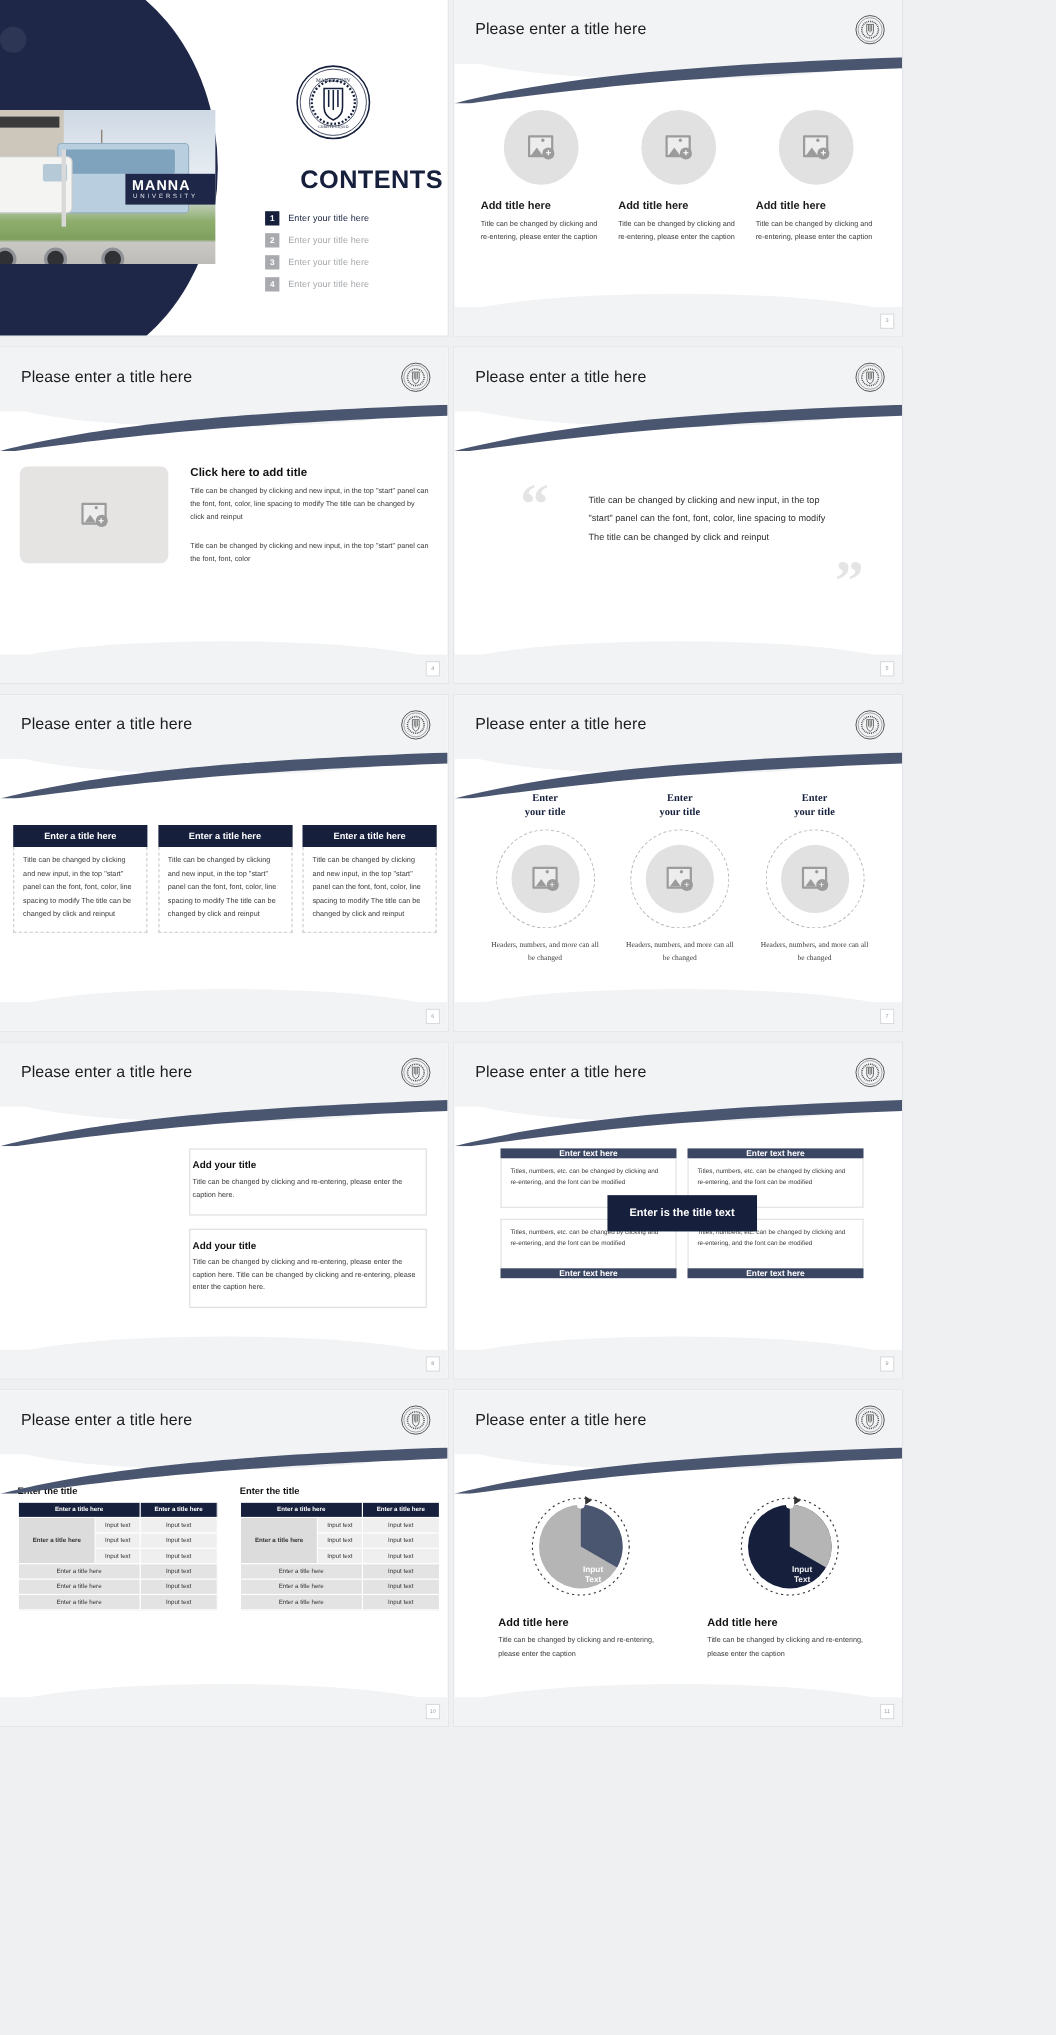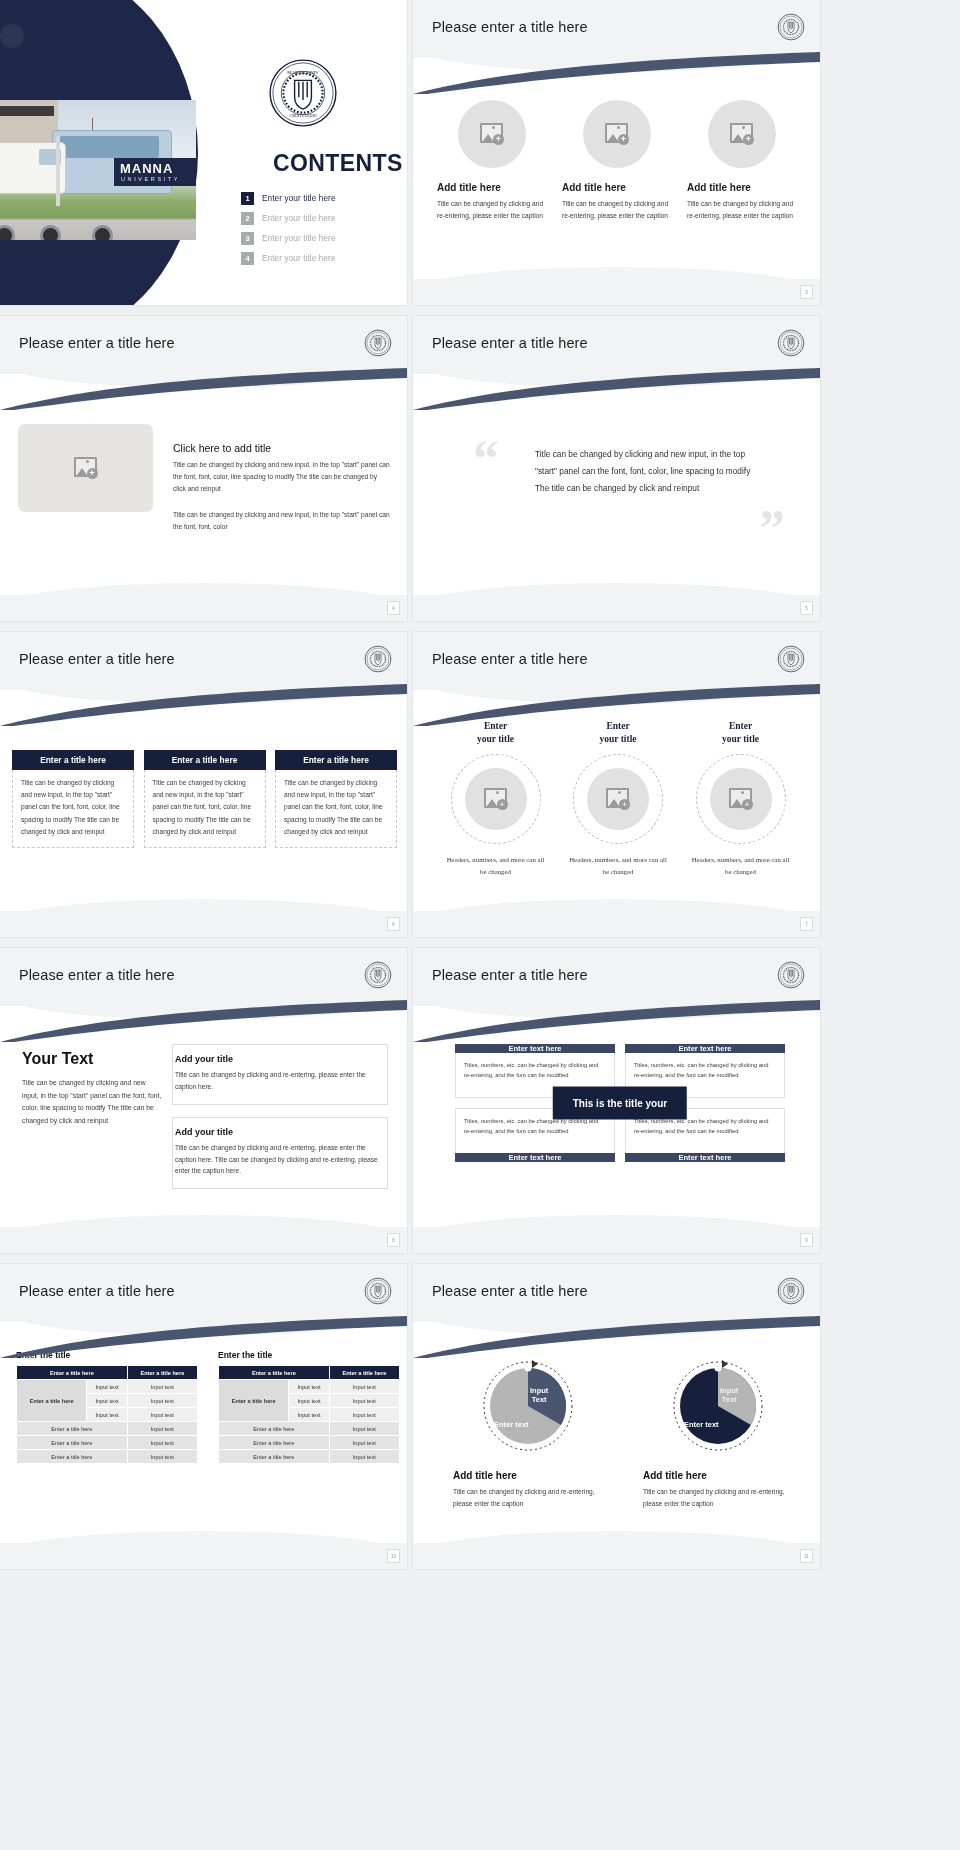--- a/index.html
+++ b/index.html
@@ -53,21 +53,21 @@
   .picicon .plus{position:absolute;right:0;bottom:0;width:11px;height:11px;border-radius:50%;background:#9b9b9b;color:#fff;font-size:9px;line-height:10px;text-align:center;font-weight:700;}
 
   .s2-row{position:absolute;left:24px;top:100px;width:360px;display:flex;justify-content:space-between;}
   .s2-col{width:110px;display:flex;flex-direction:column;align-items:center;}
   .s2-col .ph-circle{width:68px;height:68px;}
   .s2-t{margin-top:14px;font-size:10px;font-weight:700;color:#1b1b1b;align-self:flex-start;}
   .s2-d{margin-top:5px;font-size:6.6px;line-height:1.75;color:#3c3c3c;align-self:flex-start;}
 
   .s4-wrap{position:absolute;left:18px;top:108px;display:flex;}
   .s4-txt{margin-left:20px;width:218px;}
-  .s4-h{font-size:10.5px;font-weight:400;color:#111;margin-bottom:5px;margin-top:18px;}
+  .s4-h{font-size:10.5px;font-weight:700;color:#111;margin-bottom:5px;}
   .s4-p{font-size:6.6px;line-height:1.85;color:#3c3c3c;}
   .s4-p2{margin-top:13px;}
 
   .s5-quote{position:absolute;left:60px;top:112px;width:300px;}
   .qmark{font-family:"Liberation Serif",serif;font-size:52px;color:#e4e4e4;line-height:.8;font-weight:700;}
   .qm-open{position:absolute;left:0;top:10px;}
   .qm-close{position:absolute;right:-12px;top:80px;}
   .s5-body{position:absolute;left:62px;top:18px;width:228px;font-size:8.3px;line-height:2.05;color:#2f2f2f;}
 
   .s6-row{position:absolute;left:12px;top:118px;width:385px;display:flex;justify-content:space-between;}
@@ -103,21 +103,21 @@
   .tbl-cap{font-size:8.5px;font-weight:700;color:#111;margin-bottom:5px;}
   table.t{border-collapse:collapse;width:100%;font-size:5.6px;}
   table.t th{background:#16203d;color:#fff;font-weight:700;padding:3.5px 2px;text-align:center;border:1px solid #fff;}
   table.t td{background:#efefef;color:#333;padding:3.5px 2px;text-align:center;border:1px solid #fff;}
   table.t td.sp{background:#dcdcdc;font-weight:700;}
   table.t tr.alt td{background:#e3e3e3;}
 
   .s11-row{position:absolute;left:40px;top:92px;width:340px;display:flex;justify-content:space-between;}
   .s11-col{width:150px;}
   .donut{position:relative;width:100px;height:100px;margin:0 auto;}
-  .d-lbl{position:absolute;color:#fff;font-size:7.5px;font-weight:700;text-align:center;line-height:1.25;}
+  .d-lbl{position:absolute;color:#fff;font-size:7.5px;font-weight:700;text-align:center;line-height:1.25;margin-top:36px;}
   .s11-t{margin-top:14px;font-size:10px;font-weight:700;color:#111;}
   .s11-p{margin-top:5px;font-size:6.6px;line-height:1.8;color:#3c3c3c;}
 </style>
 </head>
 <body>
 
 <div class="grid">
 
   <div class="slide cover">
     <div class="cover-dark">
@@ -390,24 +390,20 @@
     <svg class="seal" viewBox="0 0 100 100">
       <circle cx="50" cy="50" r="46" fill="none" stroke="#4a4a4a" stroke-width="3"></circle>
       <circle cx="50" cy="50" r="39" fill="none" stroke="#4a4a4a" stroke-width="1.5"></circle>
       <circle cx="50" cy="50" r="27" fill="none" stroke="#4a4a4a" stroke-width="5" stroke-dasharray="3 3"></circle>
       <path d="M39,33 h22 v22 q0,11 -11,16 q-11,-5 -11,-16 z" fill="none" stroke="#4a4a4a" stroke-width="2.5"></path>
       <path d="M45,35 v20 M50,35 v24 M55,35 v20" stroke="#4a4a4a" stroke-width="2.5"></path>
     </svg>
     <svg class="swoosh" viewBox="0 0 407 42" preserveAspectRatio="none">
       <path d="M0,42 C80,22 180,8 407,0 L407,10 C190,18 90,32 14,42 Z" fill="#4a5570"></path>
     </svg>
-    <div class="s8-left">
-      <div class="s8-h">Your Text</div>
-      <div class="s8-p">Title can be changed by clicking and new input, in the top "start" panel can the font, font, color, line spacing to modify The title can be changed by click and reinput</div>
-    </div>
     <div class="s8-right">
       <div class="s8-box">
         <div class="s8-bt">Add your title</div>
         <div class="s8-bp">Title can be changed by clicking and re-entering, please enter the caption here.</div>
       </div>
       <div class="s8-box">
         <div class="s8-bt">Add your title</div>
         <div class="s8-bp">Title can be changed by clicking and re-entering, please enter the caption here. Title can be changed by clicking and re-entering, please enter the caption here.</div>
       </div>
     </div>
@@ -442,21 +438,21 @@
       <div class="s9-r" style="margin-top:10px;">
         <div class="s9-c">
           <div class="s9-bd bot">Titles, numbers, etc. can be changed by clicking and re-entering, and the font can be modified</div>
           <div class="s9-hd">Enter text here</div>
         </div>
         <div class="s9-c">
           <div class="s9-bd bot">Titles, numbers, etc. can be changed by clicking and re-entering, and the font can be modified</div>
           <div class="s9-hd">Enter text here</div>
         </div>
       </div>
-      <div class="s9-mid">This is the title your</div>
+      <div class="s9-mid">Enter is the title text</div>
     </div>
     <div class="footbar"></div>
     <div class="pagenum">9</div>
   </div>
 
   <div class="slide">
     <div class="hdr"></div>
     <div class="hdr-title">Please enter a title here</div>
     <svg class="seal" viewBox="0 0 100 100">
       <circle cx="50" cy="50" r="46" fill="none" stroke="#4a4a4a" stroke-width="3"></circle>

